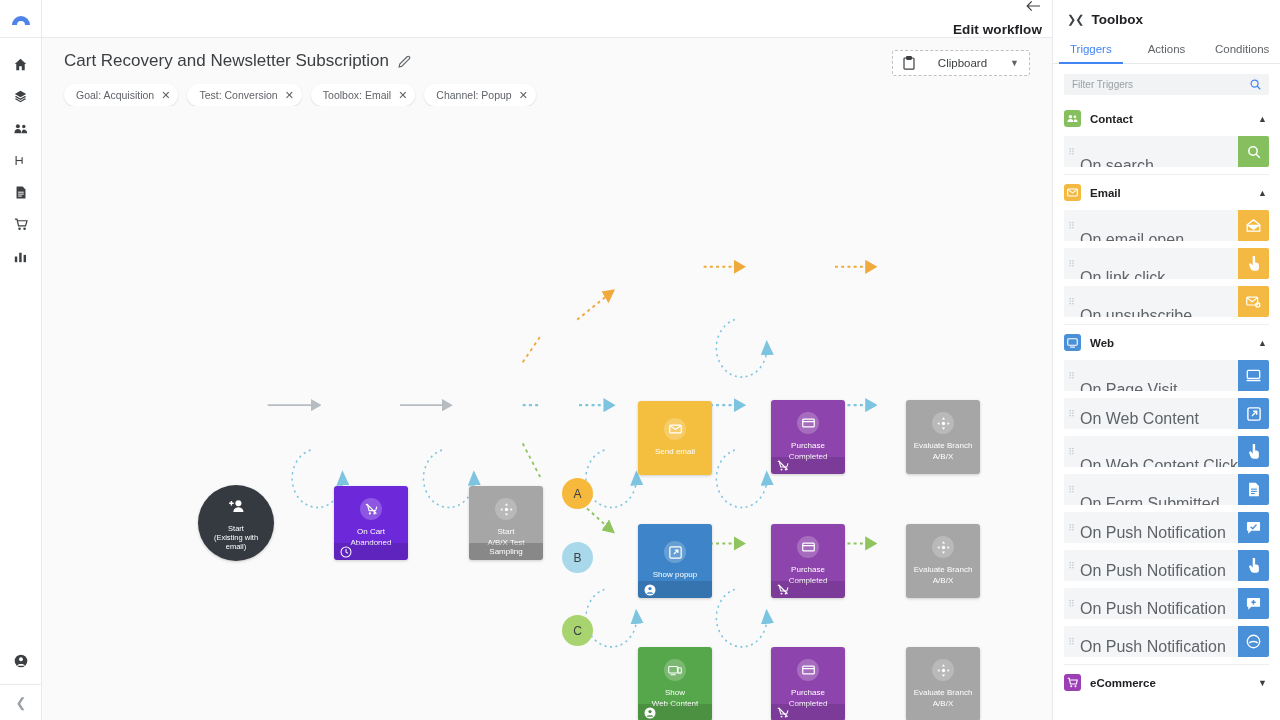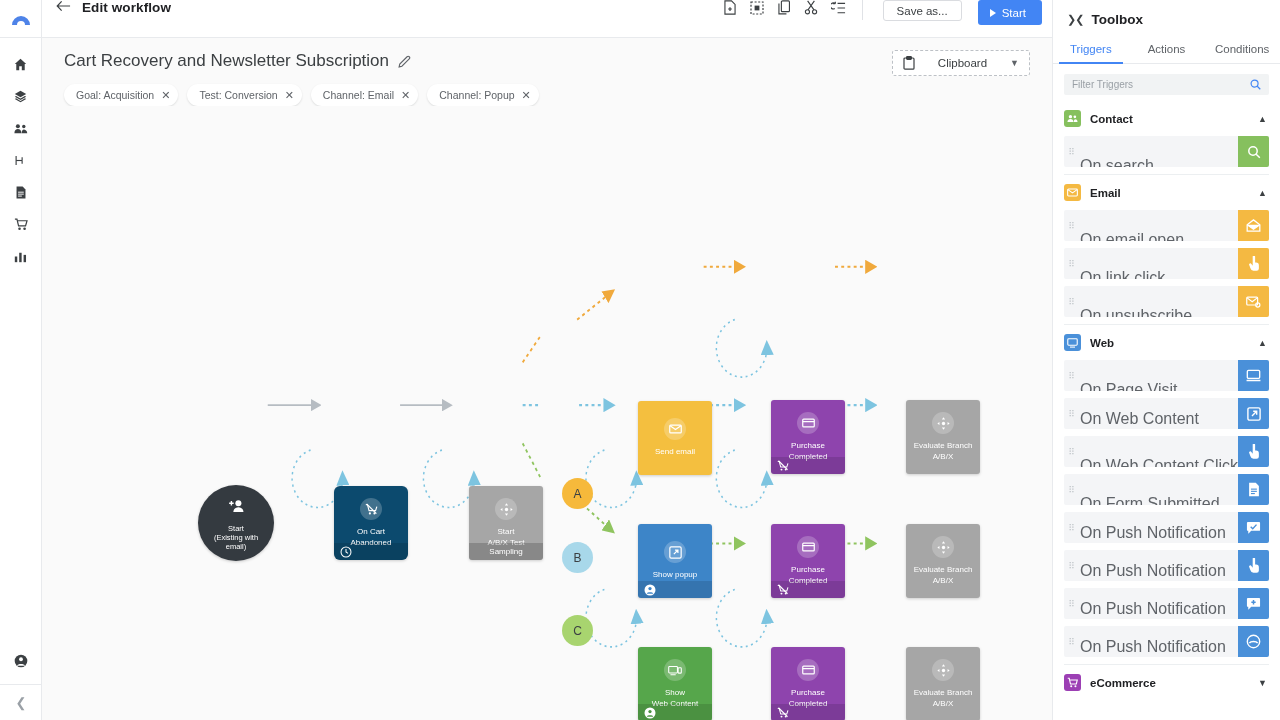--- a/index.html
+++ b/index.html
@@ -32,21 +32,21 @@
   .rail-user { width: 42px; height: 46px; display:flex; align-items:center; justify-content:center; }
   .rail-collapse {
     width: 42px; height: 36px; display:flex; align-items:center; justify-content:center;
     border-top: 1px solid #e8eaed; color: #9aa0a6; font-size: 13px; cursor: pointer;
   }
 
   
   .center { flex: 1; display: flex; flex-direction: column; min-width: 0; position: relative; }
   .topbar {
     height: 38px; background: #fff; border-bottom: 1px solid #e8eaed;
-    display: flex; align-items: flex-start; padding: 0 10px 0 14px; gap: 10px;
+    display: flex; align-items: flex-end; padding: 0 10px 0 14px; gap: 10px; flex-direction: column;
   }
   .back-arrow { font-size: 15px; color: #3c4043; cursor: pointer; line-height: 1; width:16px; }
   .topbar-title { font-size: 13.5px; font-weight: bold; color: #202124; letter-spacing: .1px; }
   .topbar-spacer { flex: 1; }
   .tool-icons { display: flex; align-items: center; gap: 13px; color: #3c4043; }
   .tool-icons .ti { cursor: pointer; display: flex; align-items: center; }
   .vdiv { width: 1px; height: 20px; background: #e0e2e6; margin: 0 10px 0 6px; }
   .btn-saveas {
     height: 21px; padding: 0 13px; background: #fff; border: 1px solid #dadce0;
     border-radius: 3px; font-size: 11.5px; color: #3c4043; cursor: pointer;
@@ -337,21 +337,21 @@
       <div class="tag-row">
         <div class="tag">
           <span>Goal: Acquisition</span>
           <span class="tag-x">✕</span>
         </div>
         <div class="tag">
           <span>Test: Conversion</span>
           <span class="tag-x">✕</span>
         </div>
         <div class="tag">
-          <span>Channel: Email</span>
+          <span>Toolbox: Email</span>
           <span class="tag-x">✕</span>
         </div>
         <div class="tag">
           <span>Channel: Popup</span>
           <span class="tag-x">✕</span>
         </div>
       </div>
       <div class="clipboard-btn">
         <span>
           <svg width="12" height="14" viewBox="0 0 12 14" fill="none" stroke="#3c4043" stroke-width="1.2">
@@ -420,21 +420,21 @@
                 <path d="M3.6 1.6 L3.6 6.4 M1.2 4 L6 4" stroke="#fff" stroke-width="1.5"></path>
               </svg>
           </div>
           <div class="node-label">Start
 (Existing with
 email)</div>
         </div>
       </div>
 
       <div class="node" style="left:292px; top:380px;">
-        <div class="node-box" style="background:#0c4a6e;border-radius:6px;">
+        <div class="node-box" style="background:#6d28d9;">
           <div class="node-ico">
             <svg width="13" height="13" viewBox="0 0 16 16" fill="none" stroke="#fff" stroke-width="1.4">
                 <path d="M1 2 L3 2 L5 9.4 L13 9.4 L14.6 4.4"></path>
                 <circle cx="6" cy="12.8" r="1.3" fill="#fff" stroke="none"></circle>
                 <circle cx="11.6" cy="12.8" r="1.3" fill="#fff" stroke="none"></circle>
                 <path d="M2 1 L14 13" stroke-width="1.5"></path>
               </svg>
           </div>
           <div class="node-label">On Cart
 Abandoned</div>

